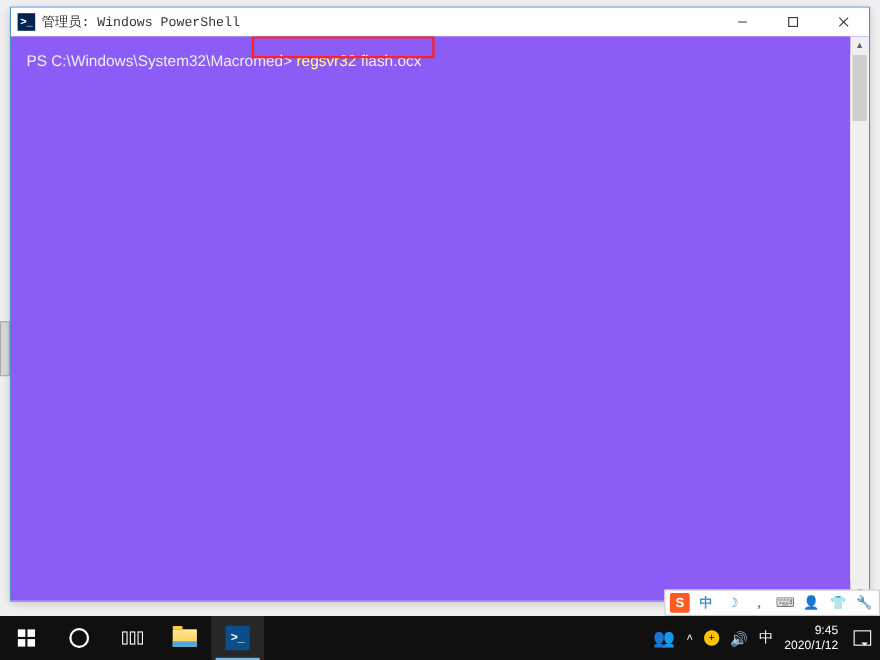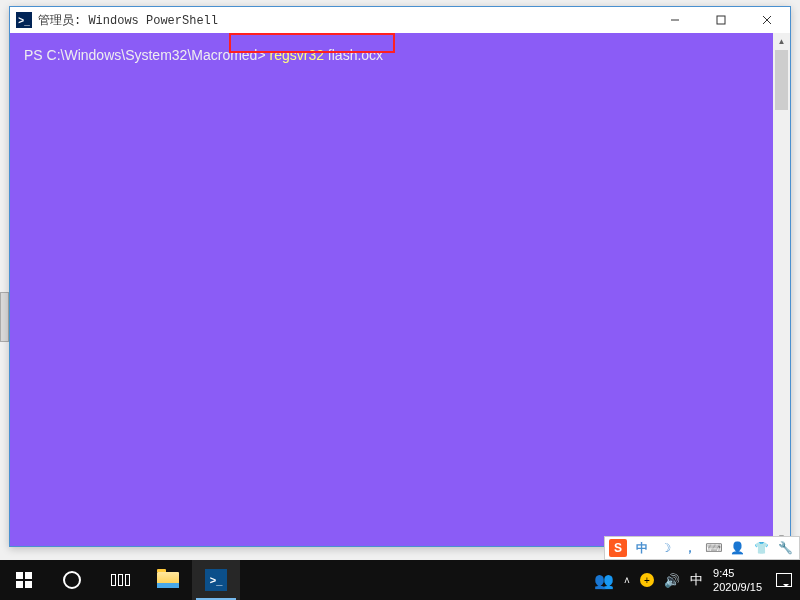--- a/index.html
+++ b/index.html
@@ -164,21 +164,21 @@
 .sys-icon { display: flex; align-items: center; justify-content: center; color: #fff; }
 .people-icon { font-size: 16px; }
 .chevron-icon { font-size: 10px; }
 .circle-yellow {
   width: 14px; height: 14px; border-radius: 50%;
   background: #ffc400; color: #000; font-size: 10px;
   display: flex; align-items: center; justify-content: center;
 }
 .volume-icon { font-size: 13px; }
 .ime-ch { font-size: 13px; }
-.clock { line-height: 14px; font-size: 11px; }
+.clock { text-align: right; line-height: 14px; font-size: 11px; }
 .notif-box {
   width: 16px; height: 14px; border: 1.5px solid #fff;
   position: relative; margin-left: 4px;
 }
 .notif-box::after {
   content: ""; position: absolute; bottom: -4px; right: 2px;
   border: 3px solid transparent; border-top-color: #fff;
 }
 </style>
 </head>
@@ -264,17 +264,17 @@
   </div>
   <div class="spacer"></div>
   <div class="tb-right">
     <span class="sys-icon people-icon">👥</span>
     <span class="sys-icon chevron-icon">˄</span>
     <span class="sys-icon circle-yellow">+</span>
     <span class="sys-icon volume-icon">🔊</span>
     <span class="sys-icon ime-ch">中</span>
     <div class="clock">
       <div>9:45</div>
-      <div>2020/9/15</div>
+      <div>2020/1/12</div>
     </div>
     <div class="notif-box"></div>
   </div>
 </div>
 
 </body></html>

